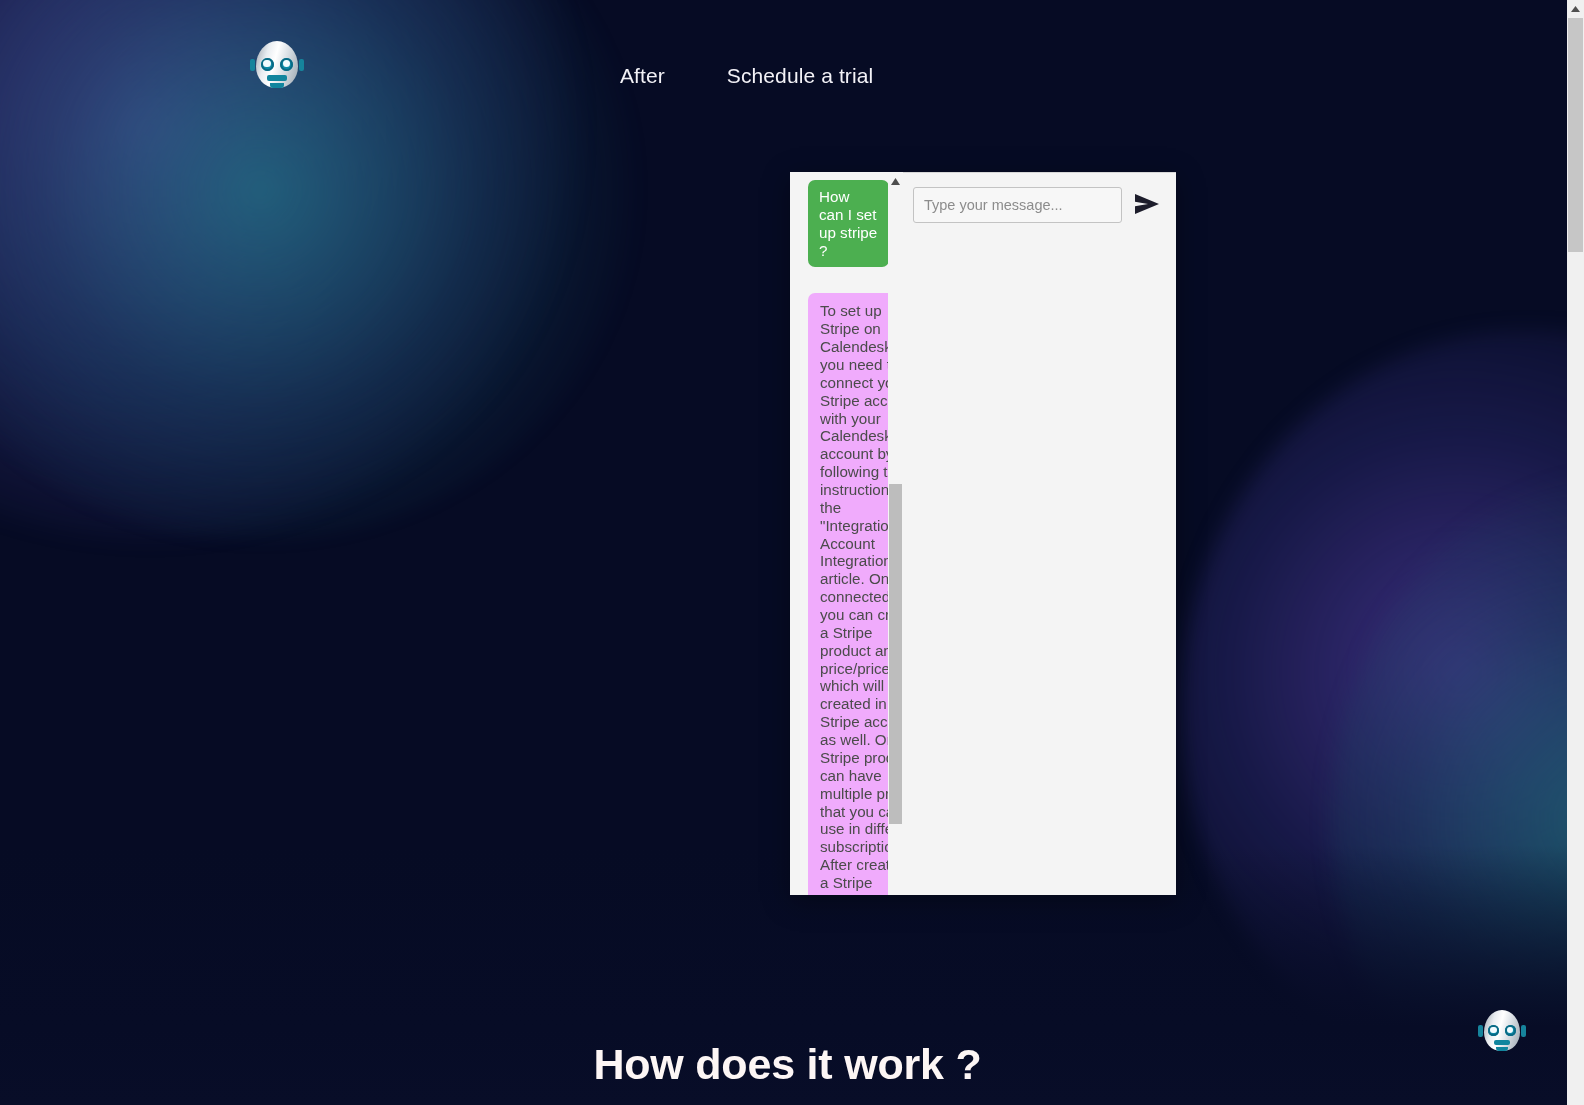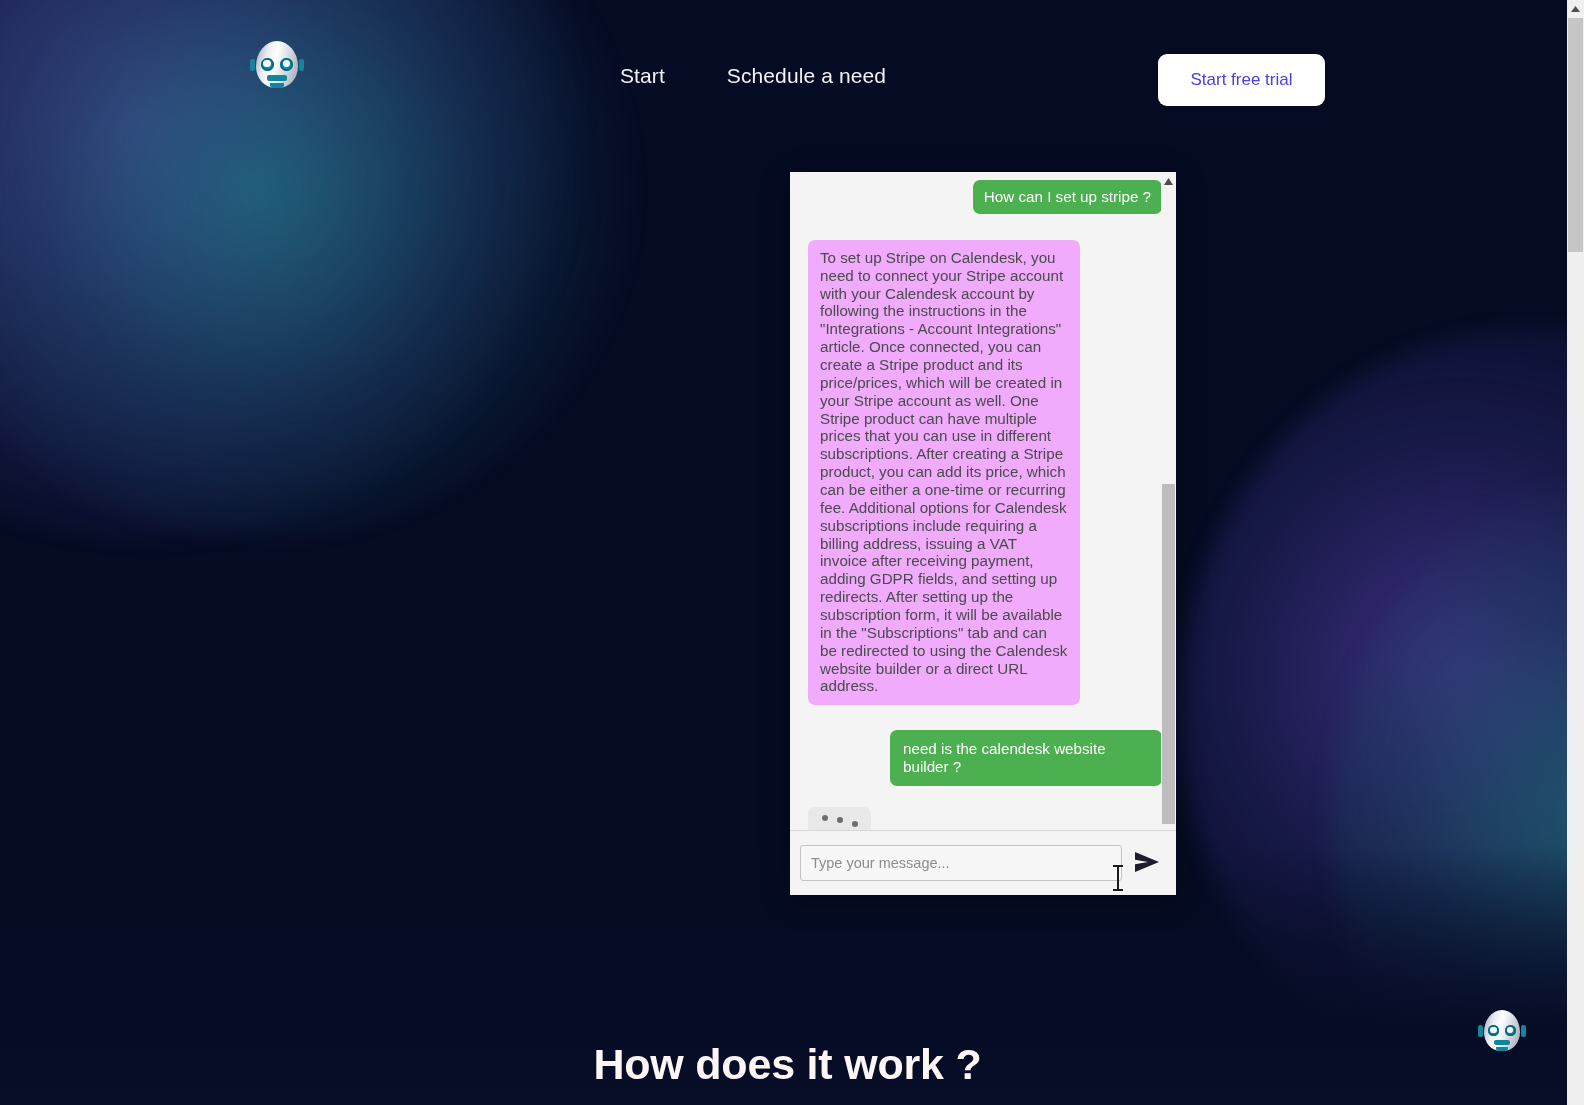--- a/index.html
+++ b/index.html
@@ -116,21 +116,21 @@
     color:#d9d7e6; font-size:18.5px; line-height:1.62; font-weight:400;
   }
 
   
   #chat-widget {
     position:absolute; left:790px; top:172px;
     width:386px; height:723px;
     background:#f4f4f4;
     box-shadow:0 6px 26px rgba(0,0,0,.35);
     z-index:6; overflow:hidden;
-    display:flex; flex-direction:column;
+    display:flex; 
   }
   #chat-scroll {
     position:relative; flex:1 1 auto; overflow:hidden;
     padding:8px 14px 0 18px;
   }
   .msg-row { display:flex; margin-bottom:0; }
   .msg-row.user { justify-content:flex-end; }
   .msg-row.bot  { justify-content:flex-start; }
 
   .bubble {
@@ -249,25 +249,24 @@
         <span class="ear r"></span>
         <span class="head"></span>
         <span class="eye l"></span>
         <span class="eye r"></span>
         <span class="mouth"></span>
         <span class="chin"></span>
       </span>
     </a>
 
     <nav id="nav">
-      <a href="#">Start</a>
-      <a href="#">Schedule a need</a>
+      <a href="#">After</a>
+      <a href="#">Schedule a trial</a>
     </nav>
 
-    <button id="cta-trial">Start free trial</button>
   </div>
 
   <div id="hero-copy">
   </div>
 
   <div id="chat-widget">
 
     <div id="chat-scroll">
 
       <div class="msg-row user">

